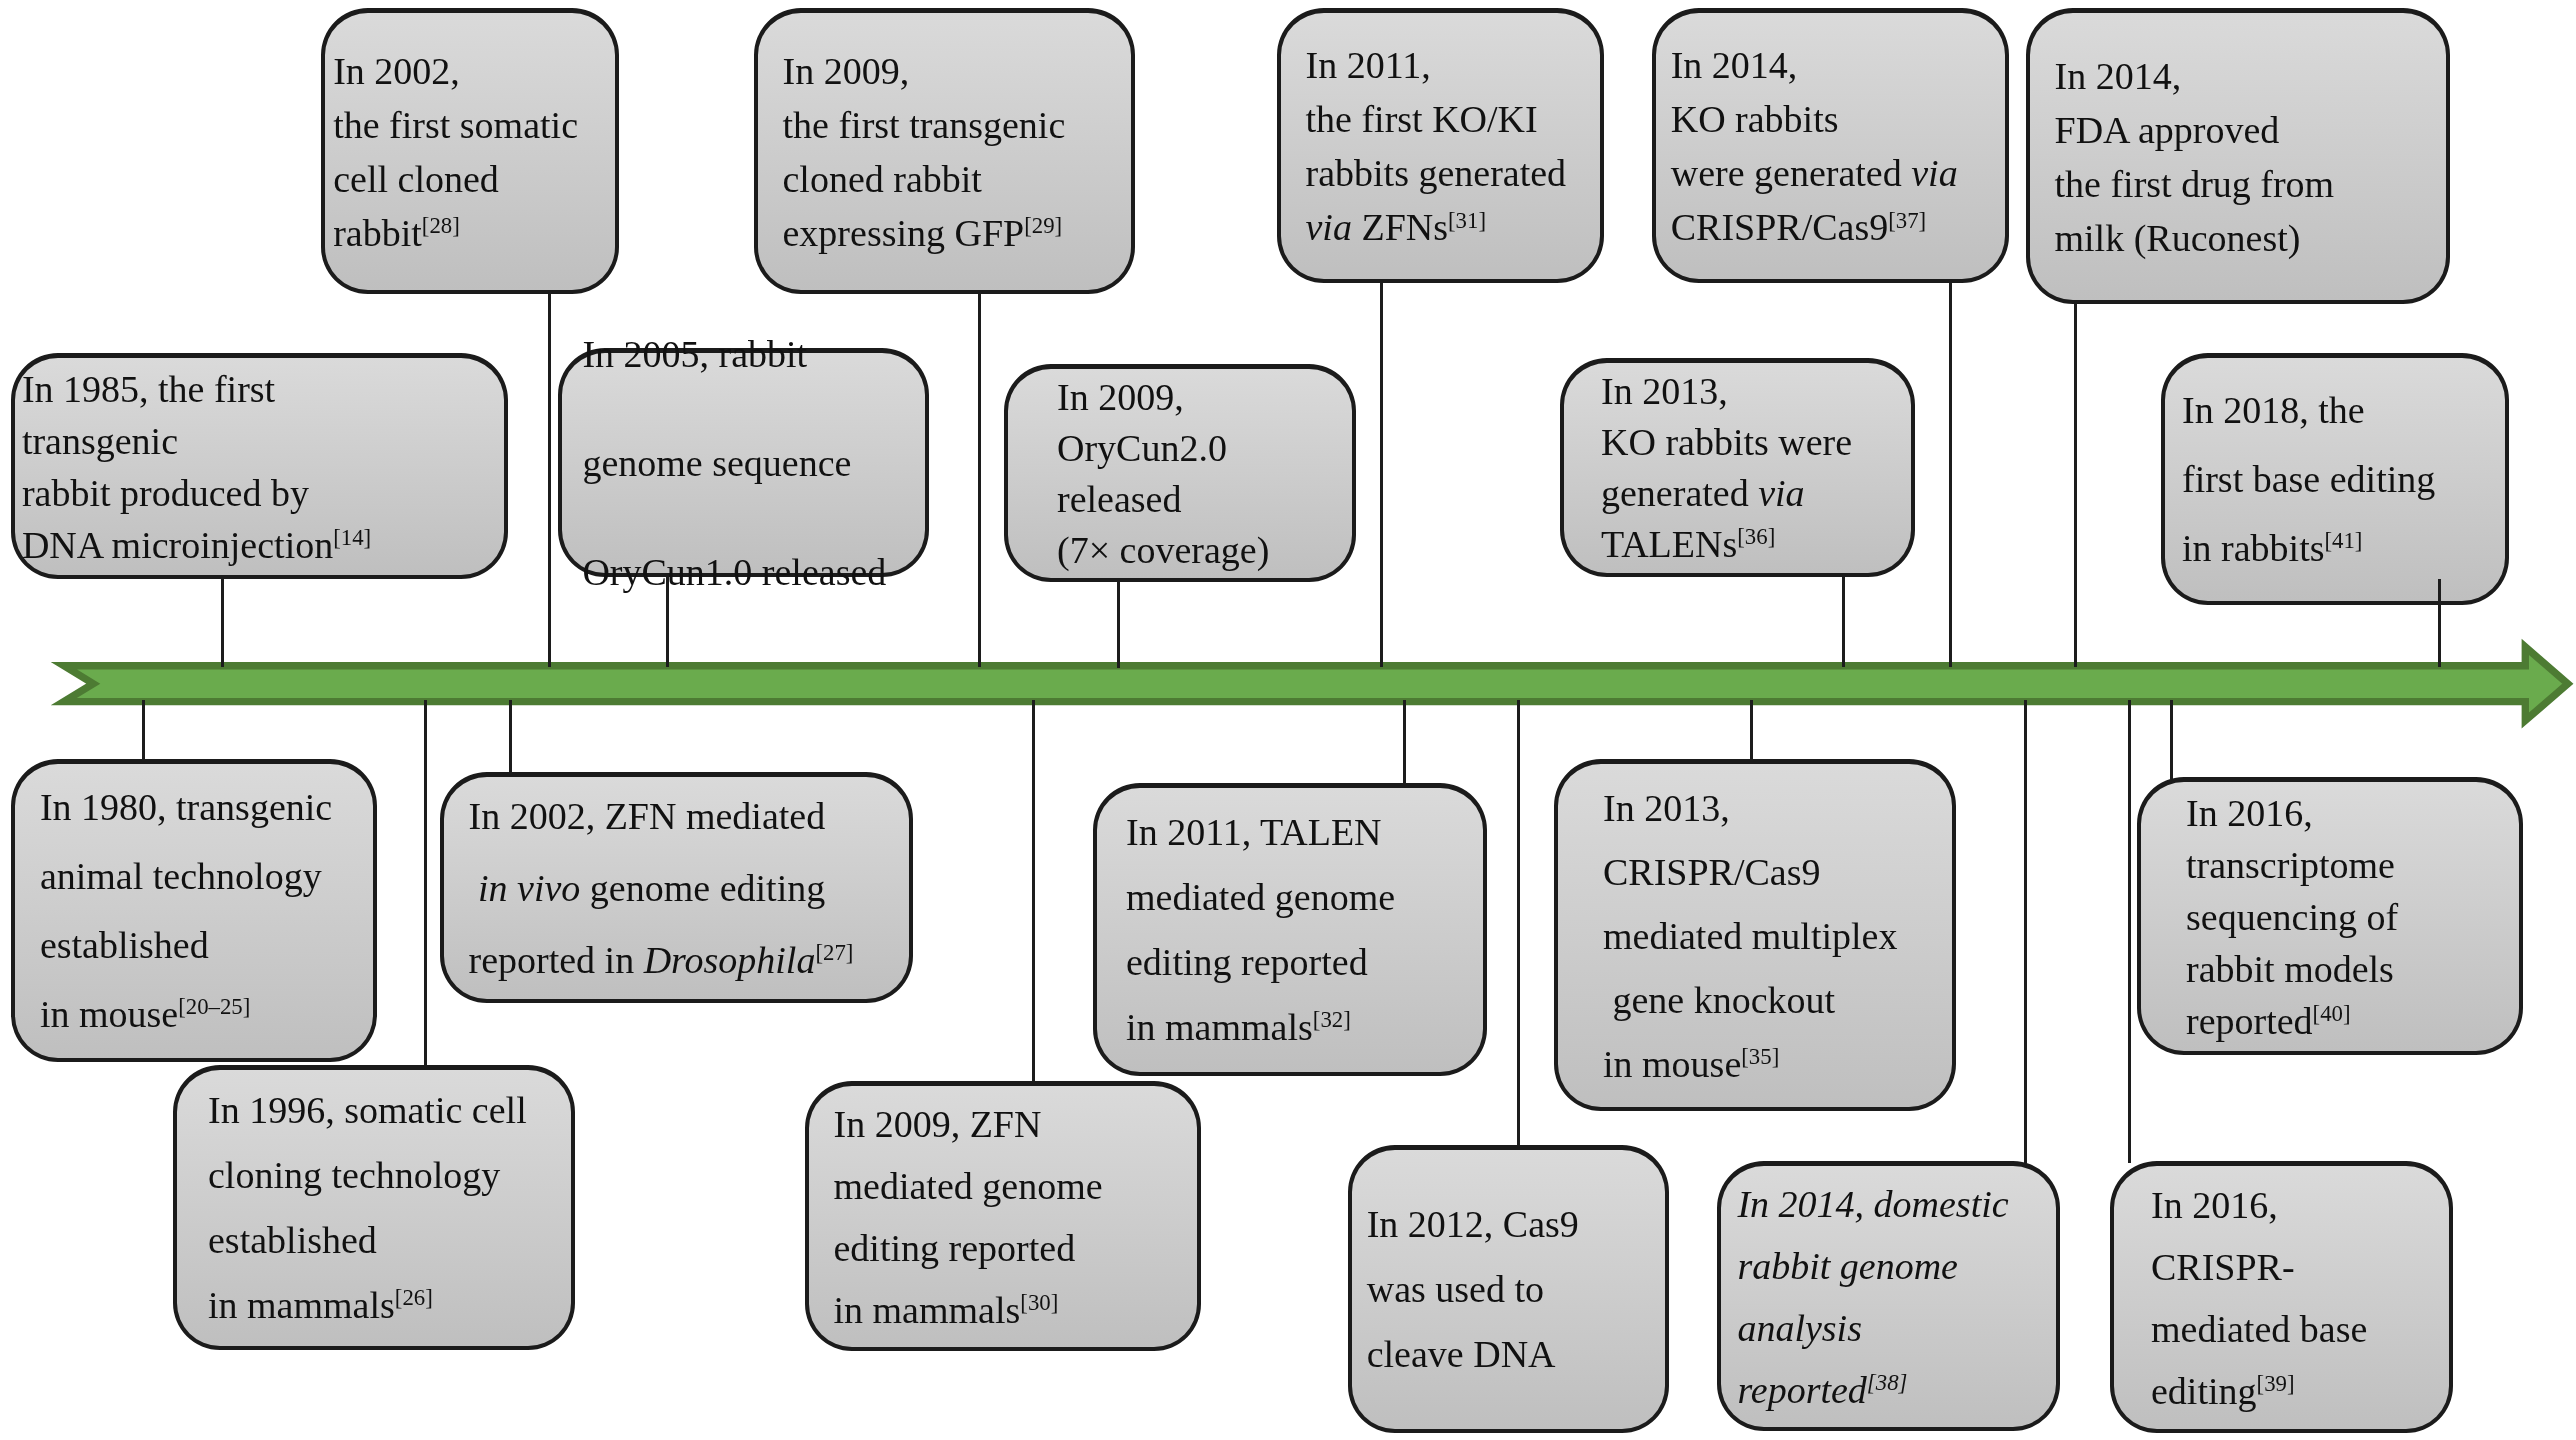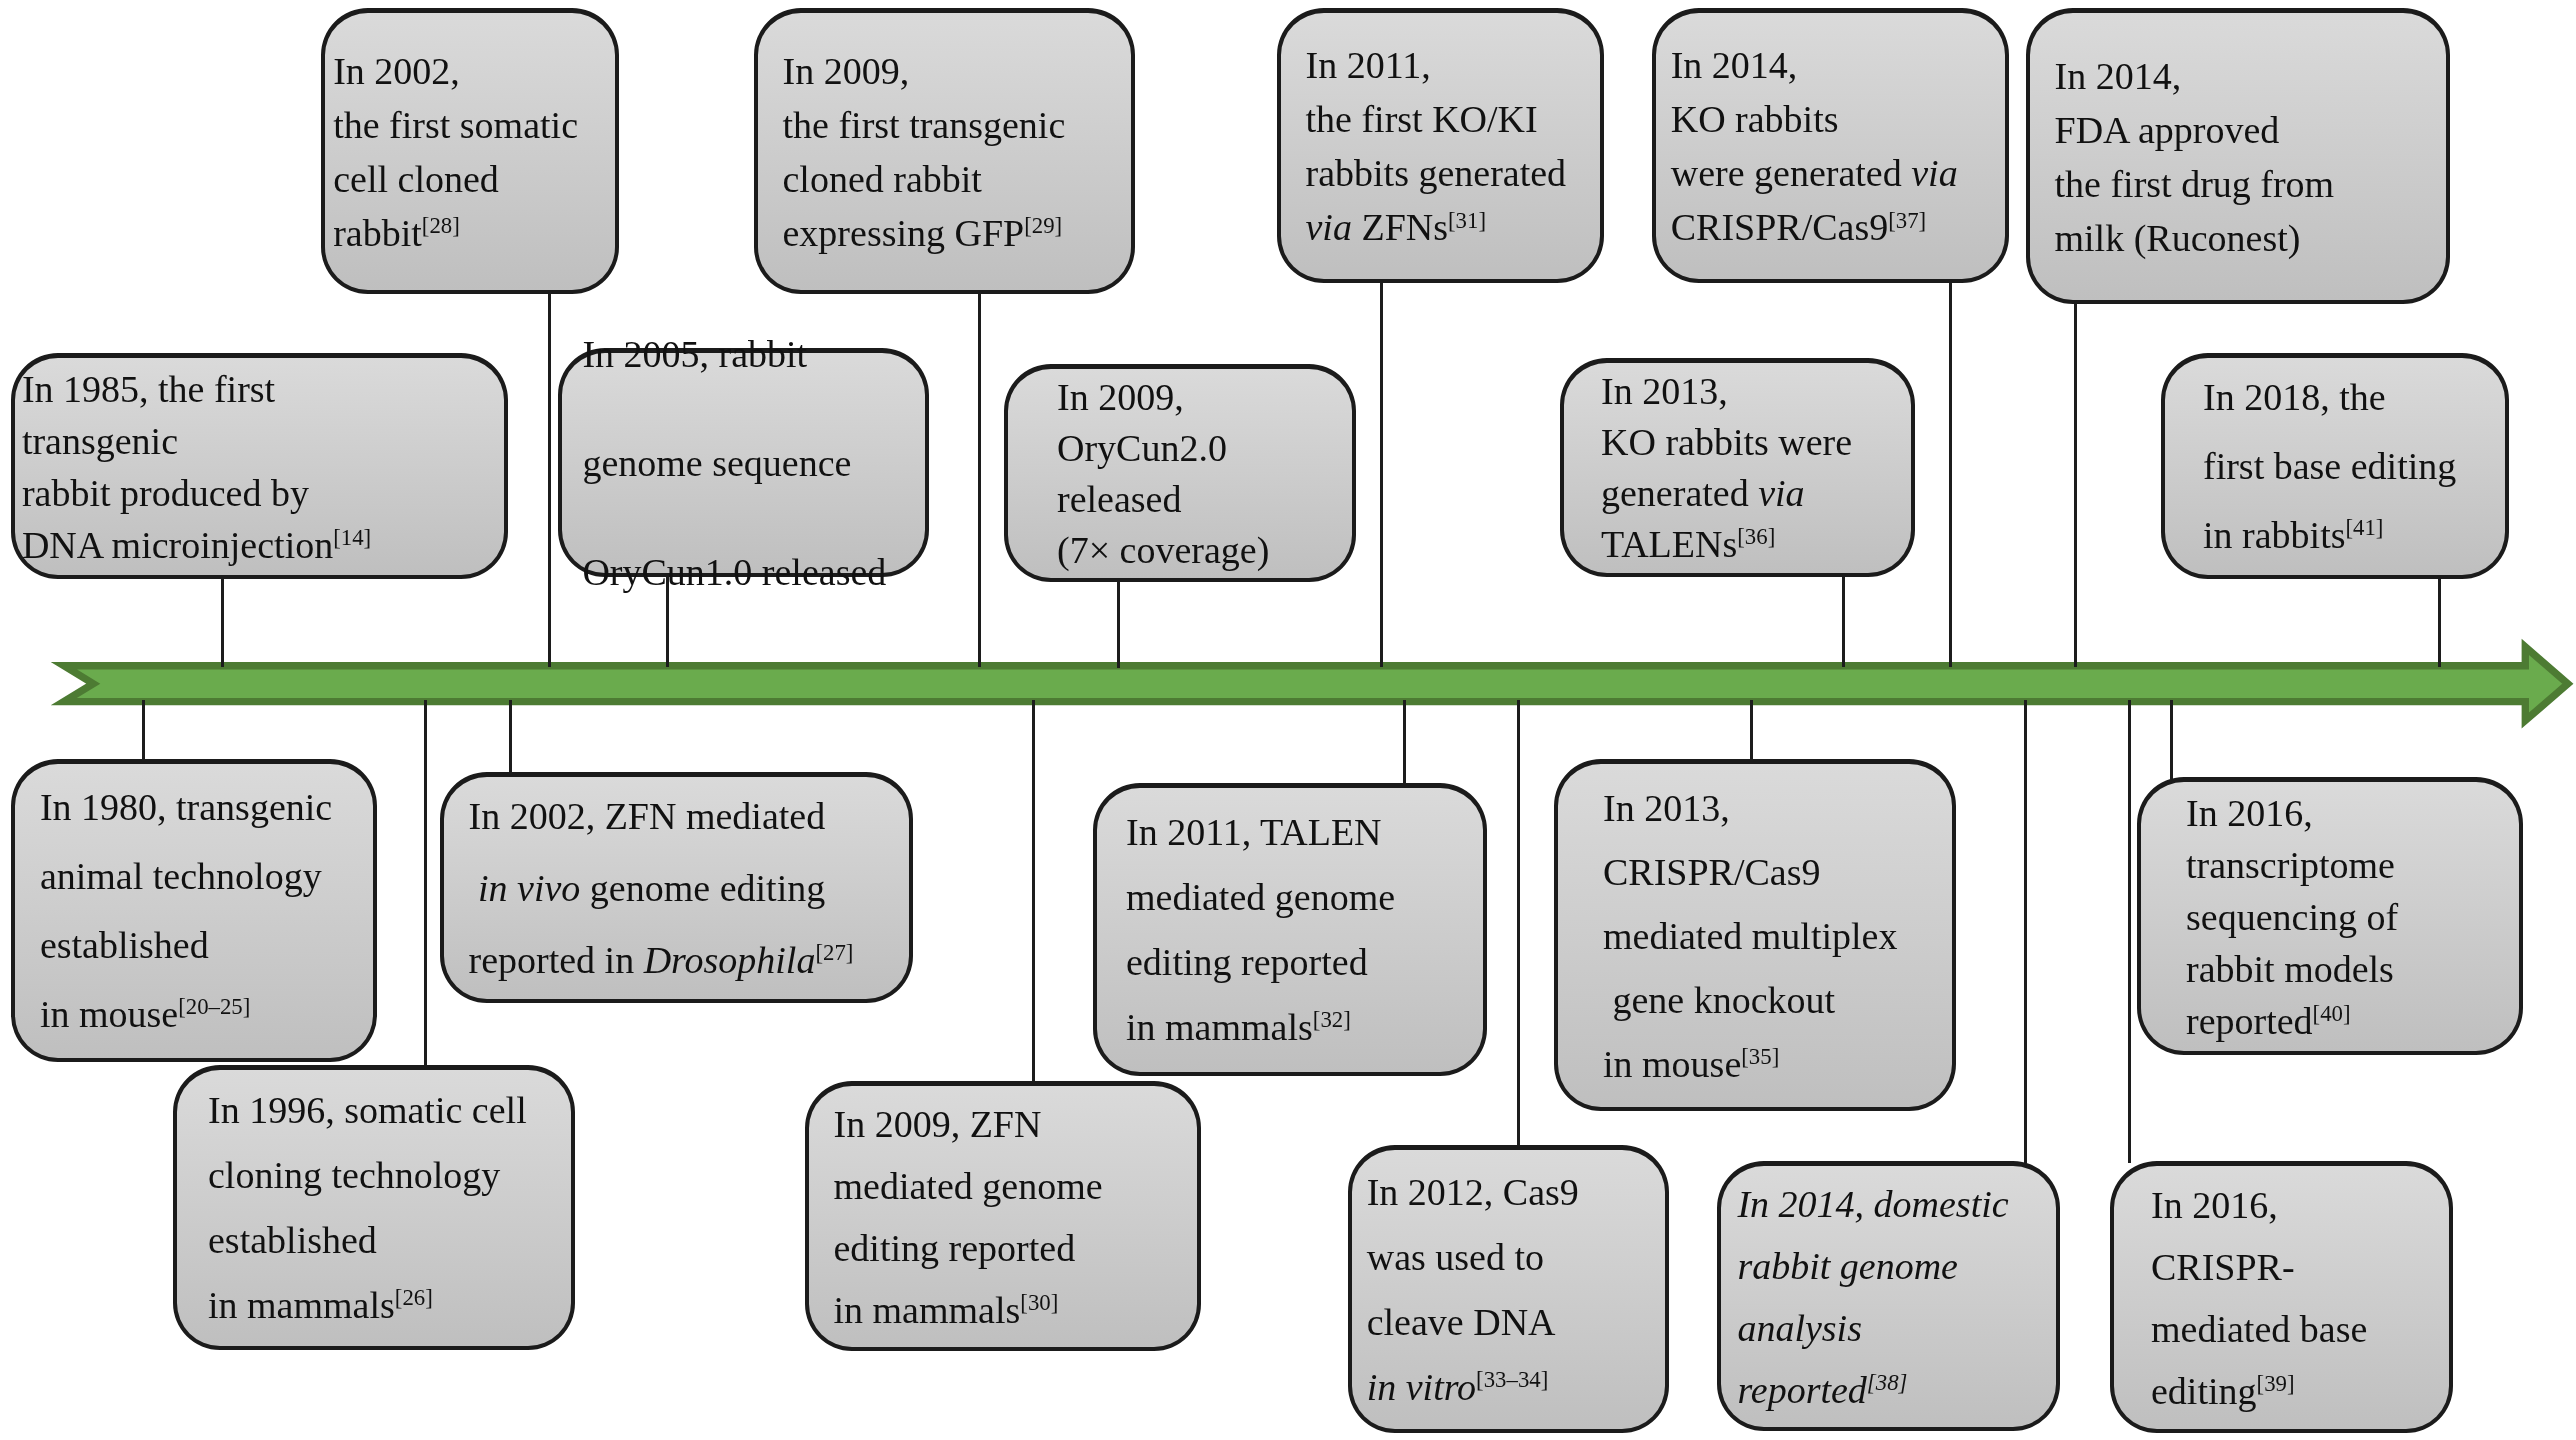--- a/index.html
+++ b/index.html
@@ -95,21 +95,21 @@
         <div class="line"><span>OryCun2.0</span></div>
         <div class="line"><span>released</span></div>
         <div class="line"><span>(7× coverage)</span></div>
       </div>
       <div class="event-box" style="left: 1560px; top: 358px; width: 355px; height: 219px; line-height: 51px; padding-left: 37px;">
         <div class="line"><span>In 2013,</span></div>
         <div class="line"><span>KO rabbits were</span></div>
         <div class="line"><span>generated </span><span class="it">via</span></div>
         <div class="line"><span>TALENs</span><sup>[36]</sup></div>
       </div>
-      <div class="event-box" style="left: 2161px; top: 353px; width: 348px; height: 226px; line-height: 69px; padding-left: 38px;">
+      <div class="event-box" style="left: 2161px; top: 353px; width: 348px; height: 252px; line-height: 69px; padding-left: 17px;">
         <div class="line"><span>In 2018, the</span></div>
         <div class="line"><span>first base editing</span></div>
         <div class="line"><span>in rabbits</span><sup>[41]</sup></div>
       </div>
       <div class="event-box" style="left: 11.4px; top: 759px; width: 366px; height: 303px; line-height: 69px; padding-left: 24.5px;">
         <div class="line"><span>In 1980, transgenic</span></div>
         <div class="line"><span>animal technology</span></div>
         <div class="line"><span>established</span></div>
         <div class="line"><span>in mouse</span><sup>[20–25]</sup></div>
       </div>
@@ -147,21 +147,20 @@
       <div class="event-box" style="left: 805px; top: 1081px; width: 396px; height: 270px; line-height: 62px; padding-left: 24.5px;">
         <div class="line"><span>In 2009, ZFN</span></div>
         <div class="line"><span>mediated genome</span></div>
         <div class="line"><span>editing reported</span></div>
         <div class="line"><span>in mammals</span><sup>[30]</sup></div>
       </div>
       <div class="event-box" style="left: 1348px; top: 1145px; width: 321px; height: 288px; line-height: 65px; padding-left: 14.7px;">
         <div class="line"><span>In 2012, Cas9</span></div>
         <div class="line"><span>was used to</span></div>
         <div class="line"><span>cleave DNA</span></div>
-        <div class="line"><span class="it">in vitro</span><sup>[33–34]</sup></div>
       </div>
       <div class="event-box" style="left: 1717px; top: 1161px; width: 343px; height: 270px; line-height: 62px; padding-left: 16.4px; font-style: italic;">
         <div class="line"><span>In 2014, domestic</span></div>
         <div class="line"><span>rabbit genome</span></div>
         <div class="line"><span>analysis</span></div>
         <div class="line"><span>reported</span><sup>[38]</sup></div>
       </div>
       <div class="event-box" style="left: 2110px; top: 1161px; width: 343px; height: 272px; line-height: 62px; padding-left: 37px;">
         <div class="line"><span>In 2016,</span></div>
         <div class="line"><span>CRISPR-</span></div>

